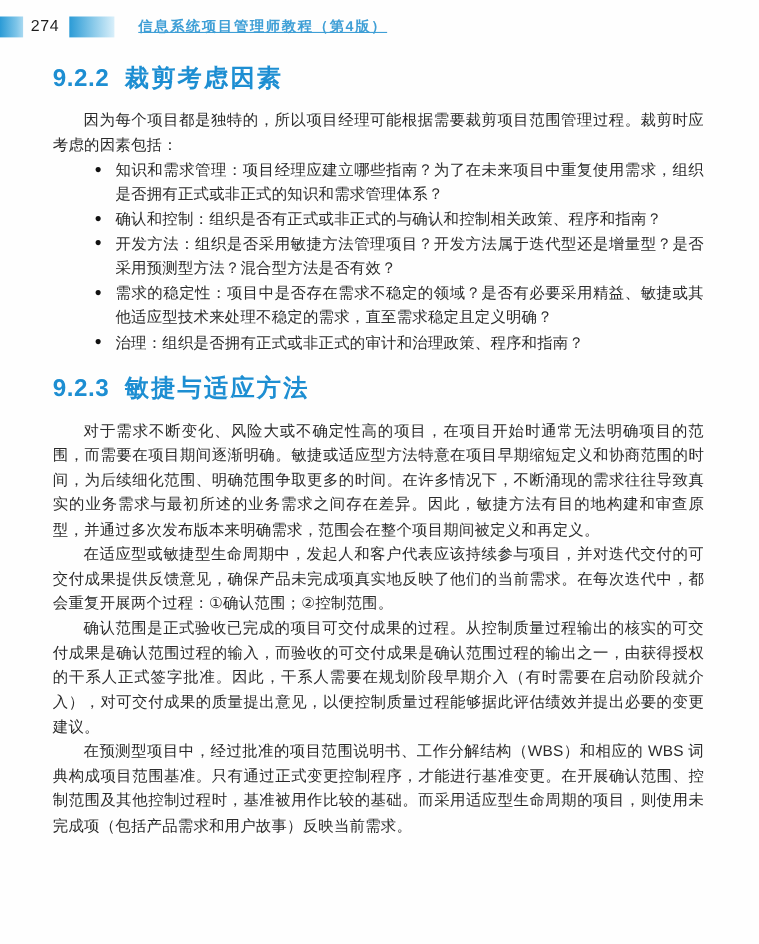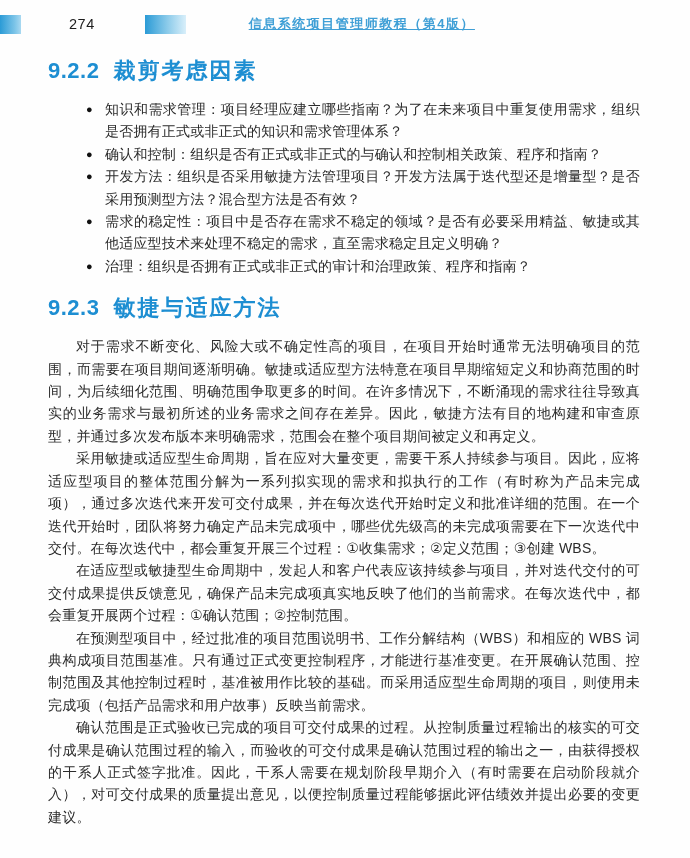--- a/index.html
+++ b/index.html
@@ -19,21 +19,20 @@
   }
   
   .page-header {
     position: absolute;
     top: 13px;
     left: 0;
     right: 48px;
     height: 22px;
     display: flex;
     align-items: center;
-    gap: 41px;
   }
   .edge-block {
     width: 21px;
     height: 19px;
     background: linear-gradient(90deg, #2b9bd6 0%, #7cc4e8 70%, #a9d9f1 100%);
   }
   .page-number {
     font-size: 14.5px;
     color: #1d1d1d;
     margin: 0 9px 0 7px;
@@ -115,20 +114,21 @@
     <div class="accent-block"></div>
     <span class="book-title">信息系统项目管理师教程（第4版）</span>
   </header>
 
   <main class="content">
 
     <h2 class="section-heading">
       <span class="sec-num">9.2.2</span><span class="sec-title">裁剪考虑因素</span>
     </h2>
 
+    <p class="para">因为每个项目都是独特的，所以项目经理可能根据需要裁剪项目范围管理过程。裁剪时应考虑的因素包括：</p>
 
     <ul class="bullets">
       <li class="bullet">
         <span class="dot">●</span>
         <span>知识和需求管理：项目经理应建立哪些指南？为了在未来项目中重复使用需求，组织是否拥有正式或非正式的知识和需求管理体系？</span>
       </li>
       <li class="bullet">
         <span class="dot">●</span>
         <span>确认和控制：组织是否有正式或非正式的与确认和控制相关政策、程序和指南？</span>
       </li>
@@ -144,19 +144,18 @@
         <span class="dot">●</span>
         <span>治理：组织是否拥有正式或非正式的审计和治理政策、程序和指南？</span>
       </li>
     </ul>
 
     <h2 class="section-heading gap-heading">
       <span class="sec-num">9.2.3</span><span class="sec-title">敏捷与适应方法</span>
     </h2>
 
     <p class="para">对于需求不断变化、风险大或不确定性高的项目，在项目开始时通常无法明确项目的范围，而需要在项目期间逐渐明确。敏捷或适应型方法特意在项目早期缩短定义和协商范围的时间，为后续细化范围、明确范围争取更多的时间。在许多情况下，不断涌现的需求往往导致真实的业务需求与最初所述的业务需求之间存在差异。因此，敏捷方法有目的地构建和审查原型，并通过多次发布版本来明确需求，范围会在整个项目期间被定义和再定义。</p>
-    <p class="para">采用敏捷或适应型生命周期，旨在应对大量变更，需要干系人持续参与项目。因此，应将适应型项目的整体范围分解为一系列拟实现的需求和拟执行的工作（有时称为产品未完成项），通过多次迭代来开发可交付成果，并在每次迭代开始时定义和批准详细的范围。在一个迭代开始时，团队将努力确定产品未完成项中，哪些优先级高的未完成项需要在下一次迭代中交付。在每次迭代中，都会重复开展三个过程：①收集需求；②定义范围；③创建 WBS。</p>
     <p class="para">在适应型或敏捷型生命周期中，发起人和客户代表应该持续参与项目，并对迭代交付的可交付成果提供反馈意见，确保产品未完成项真实地反映了他们的当前需求。在每次迭代中，都会重复开展两个过程：①确认范围；②控制范围。</p>
+    <p class="para">确认范围是正式验收已完成的项目可交付成果的过程。从控制质量过程输出的核实的可交付成果是确认范围过程的输入，而验收的可交付成果是确认范围过程的输出之一，由获得授权的干系人正式签字批准。因此，干系人需要在规划阶段早期介入（有时需要在启动阶段就介入），对可交付成果的质量提出意见，以便控制质量过程能够据此评估绩效并提出必要的变更建议。</p>
     <p class="para">在预测型项目中，经过批准的项目范围说明书、工作分解结构（WBS）和相应的 WBS 词典构成项目范围基准。只有通过正式变更控制程序，才能进行基准变更。在开展确认范围、控制范围及其他控制过程时，基准被用作比较的基础。而采用适应型生命周期的项目，则使用未完成项（包括产品需求和用户故事）反映当前需求。</p>
-    <p class="para">确认范围是正式验收已完成的项目可交付成果的过程。从控制质量过程输出的核实的可交付成果是确认范围过程的输入，而验收的可交付成果是确认范围过程的输出之一，由获得授权的干系人正式签字批准。因此，干系人需要在规划阶段早期介入（有时需要在启动阶段就介入），对可交付成果的质量提出意见，以便控制质量过程能够据此评估绩效并提出必要的变更建议。</p>
 
   </main>
 </div>
 
 </body></html>

